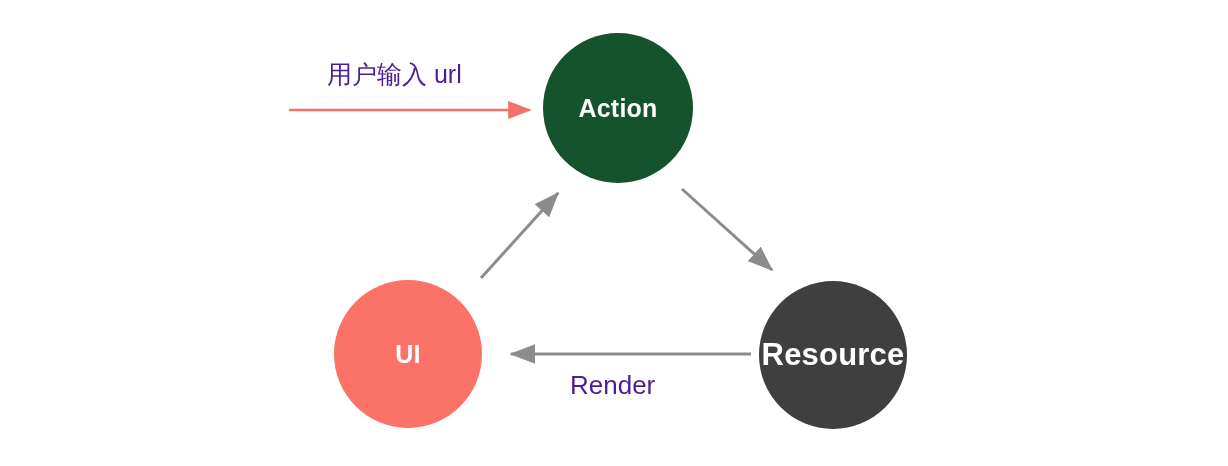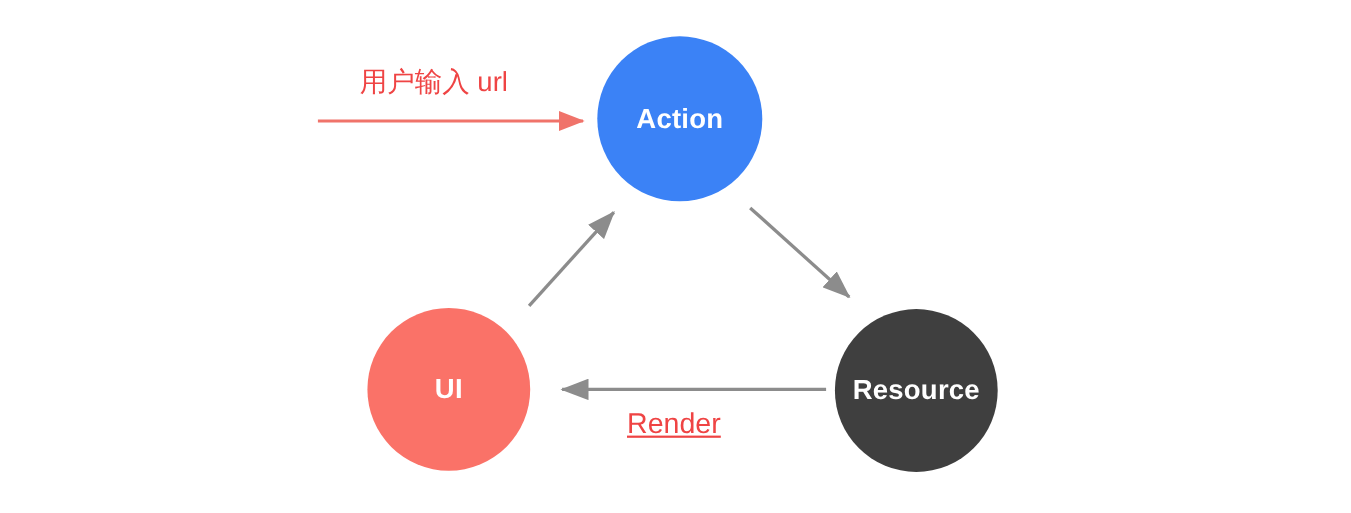--- a/index.html
+++ b/index.html
@@ -39,43 +39,43 @@
     font-weight: bold;
     letter-spacing: 0.2px;
     white-space: nowrap;
     user-select: none;
   }
   #node-action {
     left: 543px;
     top: 33px;
     width: 150px;
     height: 150px;
-    background: #3b82f6;
+    background: #14532d;
   }
   #node-action .node-label { font-size: 25px; }
   #node-ui {
     left: 334px;
     top: 280px;
     width: 148px;
     height: 148px;
     background: #fa7268;
   }
   #node-ui .node-label { font-size: 25px; }
   #node-resource {
     left: 759px;
     top: 281px;
     width: 148px;
     height: 148px;
     background: #3f3f3f;
   }
-  #node-resource .node-label { font-size: 25px; }
+  #node-resource .node-label { font-size: 31px; }
 
   .edge-label {
     position: absolute;
-    color: #ef4444;
+    color: #4c1d95;
     font-size: 25px;
     white-space: nowrap;
     user-select: none;
     font-weight: normal;
   }
   #label-user-input-url {
     left: 327px;
     top: 58px;
   }
   #label-user-interact {
@@ -83,21 +83,20 @@
     top: 196px;
   }
   #label-fetch-resource {
     left: 749px;
     top: 196px;
   }
   #label-render {
     left: 570px;
     top: 370px;
     font-size: 26px;
-    text-decoration: underline;
   }
 </style>
 </head>
 <body>
 
 <div id="diagram">
 
   <svg id="arrow-layer" viewBox="0 0 1228 466" width="1228" height="466" xmlns="http://www.w3.org/2000/svg">
     <defs>
       <marker id="head-red" markerWidth="9" markerHeight="7" refX="8.4" refY="3.5" orient="auto" markerUnits="strokeWidth">

